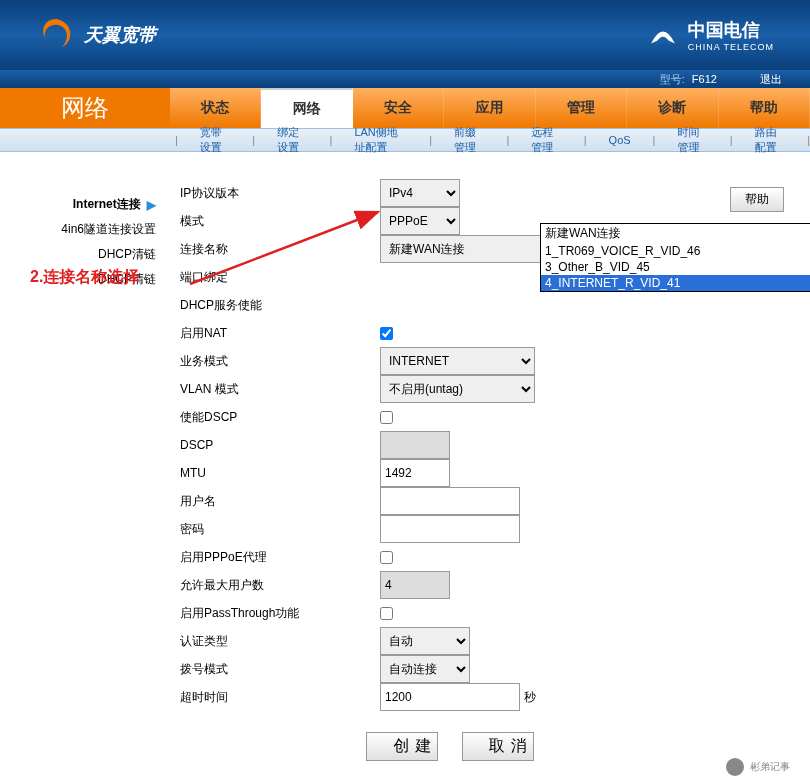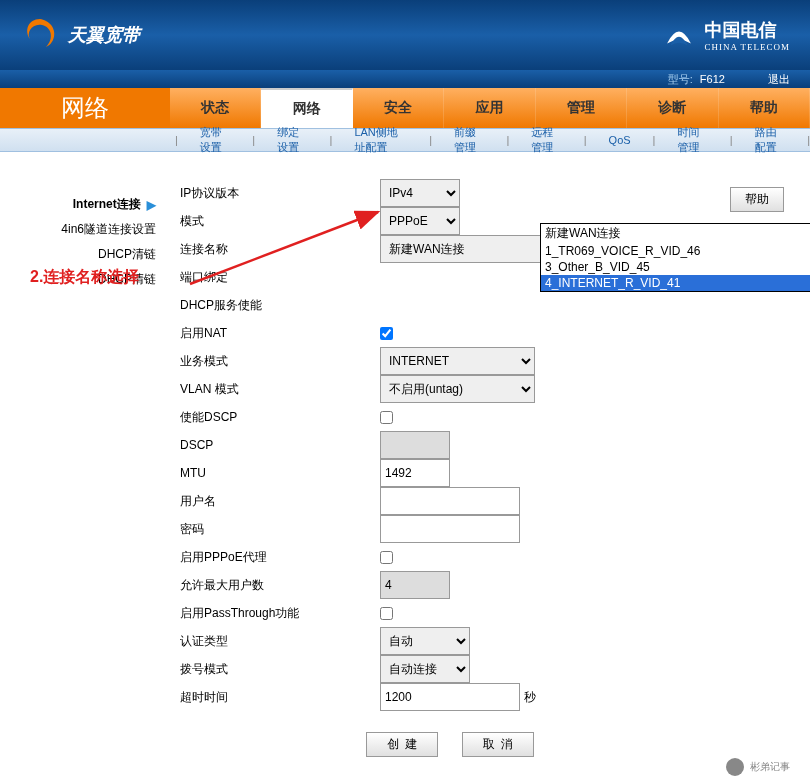--- a/index.html
+++ b/index.html
@@ -1,25 +1,25 @@
 <!DOCTYPE html>
 <html><head>
 <meta charset="utf-8">
 <style>
 * { box-sizing: border-box; margin: 0; padding: 0; }
 body { font-family: "Microsoft YaHei", Arial, sans-serif; font-size: 12px; background: #fff; width: 810px; }
-.header { background: linear-gradient(to bottom, #0a3f7a 0%, #1a5fa8 50%, #0a3f7a 100%); height: 70px; position: relative; display: flex; align-items: center; justify-content: space-between; padding: 0 20px; }
+.header { background: linear-gradient(to bottom, #0a3f7a 0%, #1a5fa8 50%, #0a3f7a 100%); height: 70px; position: relative; display: flex; align-items: center; justify-content: space-between; padding: 0 36px; }
 .logo-left { display: flex; align-items: center; color: #fff; }
 .logo-swirl { width: 40px; height: 40px; margin-right: 8px; }
 .logo-text { font-size: 18px; font-weight: bold; color: #fff; font-style: italic; }
-.logo-right { display: flex; align-items: flex-end; color: #fff; font-family: Liberation Serif, serif; }
+.logo-right { display: flex; align-items: flex-end; color: #fff; }
 .logo-right-text { margin-left: 8px; }
 .logo-right-cn { font-size: 18px; font-weight: bold; }
 .logo-right-en { font-size: 9px; letter-spacing: 1px; }
-.model-bar { background: linear-gradient(to bottom, #1a5fa8, #0a3f7a); height: 18px; text-align: right; padding-right: 20px; color: #fff; font-size: 11px; line-height: 18px; }
+.model-bar { background: linear-gradient(to bottom, #1a5fa8, #0a3f7a); height: 18px; text-align: right; padding-right: 28px; color: #fff; font-size: 11px; line-height: 18px; }
 .model-label { color: #a8d0f0; margin-right: 4px; }
 .model-value { color: #fff; margin-right: 40px; }
 .exit-link { color: #fff; cursor: pointer; }
 .nav-row { display: flex; height: 40px; }
 .nav-title { width: 170px; background: #f07800; color: #fff; font-size: 24px; display: flex; align-items: center; justify-content: center; }
 .nav-tabs { flex: 1; display: flex; background: #f07800; }
 .nav-tab { flex: 1; display: flex; align-items: center; justify-content: center; font-size: 14px; font-weight: bold; cursor: pointer; border-right: 1px solid rgba(255,255,255,0.15); }
 .nav-tab.inactive { background: linear-gradient(to bottom, #ffb060, #f07800); color: #333; }
 .nav-tab.active { background: #fff; color: #333; border-top: 2px solid #ccc; }
 .subnav { background: linear-gradient(to bottom, #e8f0f8, #d0e0f0); border-top: 1px solid #a0c0e0; border-bottom: 1px solid #a0c0e0; height: 24px; padding-left: 175px; display: flex; align-items: center; font-size: 11px; }
@@ -43,21 +43,21 @@
 .inp-sm { width: 70px; }
 .inp-md { width: 140px; }
 .dropdown-open { position: absolute; left: 370px; top: 71px; width: 320px; border: 1px solid #000; background: #fff; font-size: 12px; z-index: 10; }
 .dropdown-option { padding: 1px 4px; cursor: pointer; }
 .dropdown-option.highlighted { background: #2a6fd8; color: #fff; }
 .annotation { position: absolute; left: -140px; top: 115px; color: #e02020; font-size: 16px; font-weight: bold; text-align: right; }
 .red-arrow { position: absolute; pointer-events: none; }
 .help-panel { width: 80px; padding-top: 35px; }
 .help-btn { background: linear-gradient(to bottom, #fff, #e0e0e0); border: 1px solid #999; padding: 3px 14px; font-size: 12px; cursor: pointer; }
 .footer { text-align: center; padding: 18px 0 24px 0; }
-.footer-btn { background: linear-gradient(to bottom, #fff, #e0e0e0); border: 1px solid #999; padding: 3px 0; font-size: 12px; cursor: pointer; margin: 0 10px; width: 72px; letter-spacing: 6px; text-indent: 6px; }
+.footer-btn { background: linear-gradient(to bottom, #fff, #e0e0e0); border: 1px solid #999; padding: 3px 0; font-size: 16px; cursor: pointer; margin: 0 10px; width: 72px; letter-spacing: 6px; text-indent: 6px; text-align: right; }
 .watermark { position: absolute; right: 20px; bottom: 6px; font-size: 10px; color: #888; display: flex; align-items: center; gap: 6px; }
 .wm-icon { width: 18px; height: 18px; border-radius: 50%; background: #888; display: inline-block; }
 .unit { margin-left: 4px; font-size: 12px; }
 </style>
 </head>
 <body>
 
 <div class="header">
   <div class="logo-left">
     <svg class="logo-swirl" viewBox="0 0 40 40">

